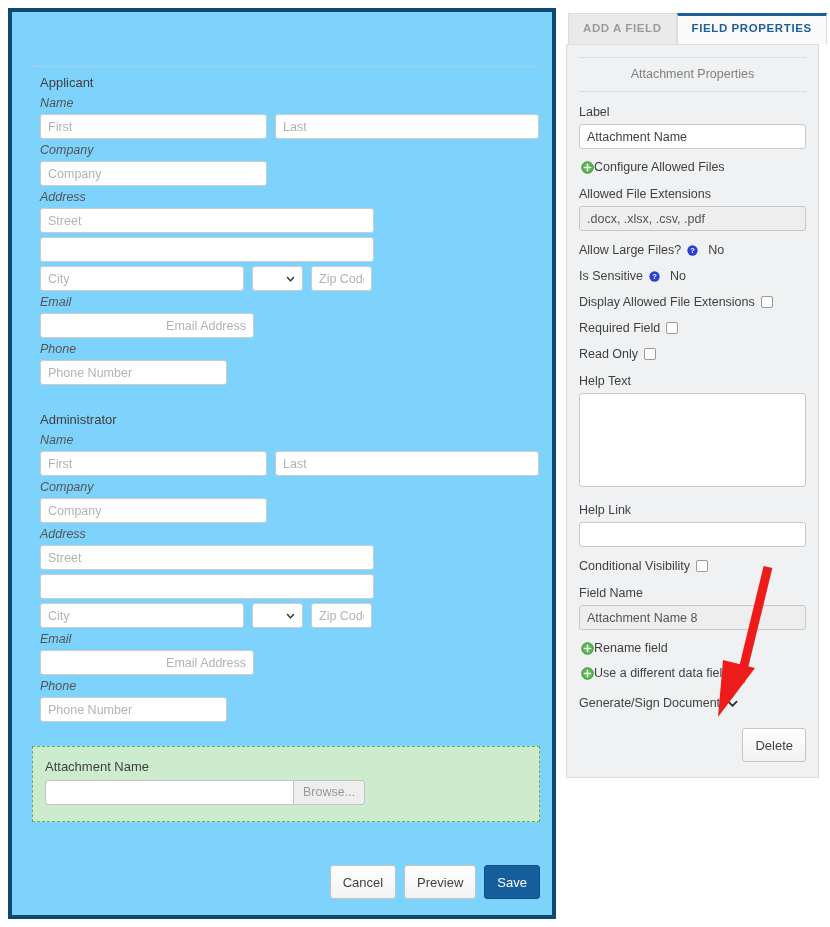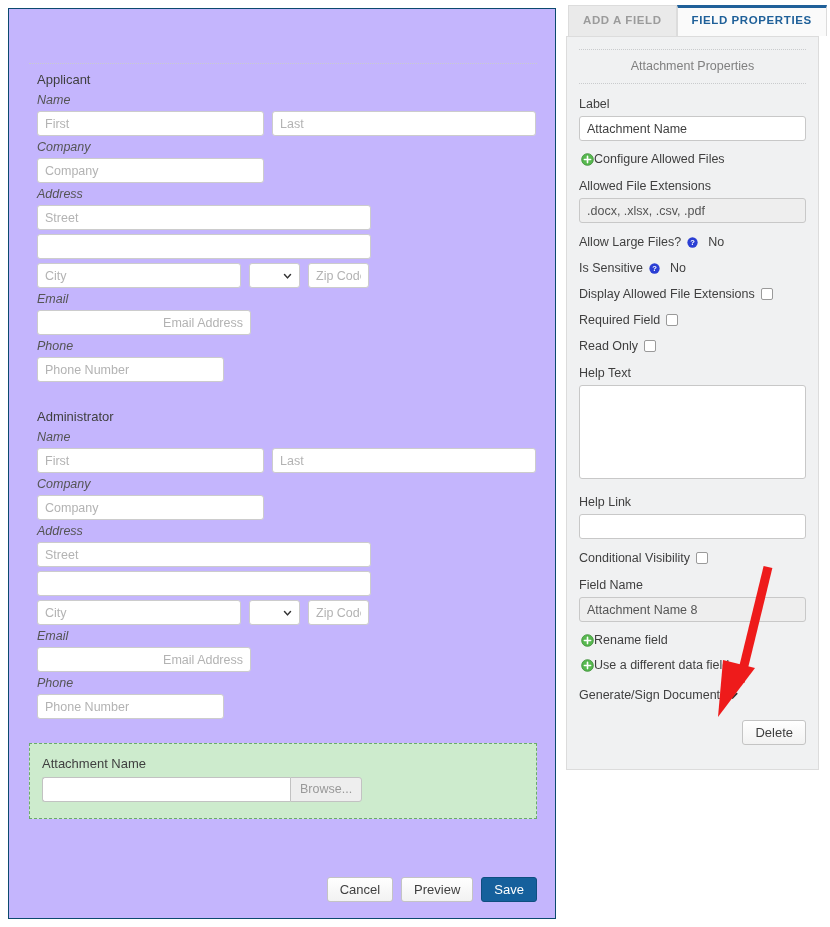--- a/index.html
+++ b/index.html
@@ -12,22 +12,22 @@
     color: #333333;
     overflow: hidden;
     position: relative;
   }
 
   
   #form-panel {
     position: absolute;
     left: 8px; top: 8px;
     width: 548px; height: 911px;
-    background: #c4b5fd;
-    border: 1px solid #0c4a6e;
+    background: #7dd3fc;
+    border: 4px solid #0c4a6e;
   }
   .top-divider {
     position: absolute;
     left: 20px; top: 54px;
     width: 508px;
     border-top: 1px dotted #c9cbcd;
   }
   .form-body { position: absolute; left: 0; top: 62px; width: 548px; }
 
   .section { padding: 0 0 0 28px; }
@@ -106,34 +106,34 @@
   
   #form-footer {
     position: absolute; left: 0; bottom: 16px;
     width: 548px;
     display: flex; justify-content: flex-end; gap: 8px;
     padding-right: 20px;
   }
   .btn {
     font-family: "Liberation Sans", sans-serif;
     font-size: 13px;
-    height: 25px; padding: 0 12px;
+    height: 34px; padding: 0 12px;
     border-radius: 3px; cursor: pointer;
     border: 1px solid #c4c4c4;
     background: linear-gradient(#ffffff, #f2f2f2);
     color: #3f3f3f;
   }
   .btn.primary {
     background: #15609c;
     border: 1px solid #0f4e80;
     color: #ffffff;
   }
 
   
-  #props-wrap { position: absolute; left: 566px; top: 0; width: 264px; }
+  #props-wrap { position: absolute; left: 566px; top: 8px; width: 264px; }
   #tabs {
     display: flex; height: 36px; align-items: flex-end;
     padding-left: 2px;
   }
   .tab {
     font-size: 11.5px; font-weight: bold; letter-spacing: 0.6px;
     padding: 8px 14px 9px 14px;
     color: #9b9b9b; background: #eaeaea;
     border: 1px solid #dcdcdc; border-bottom: none;
     cursor: pointer; line-height: 13px;

